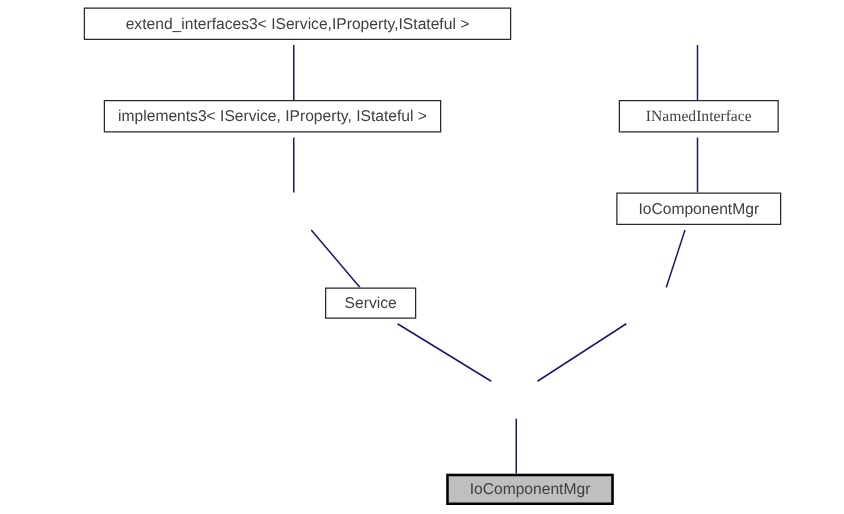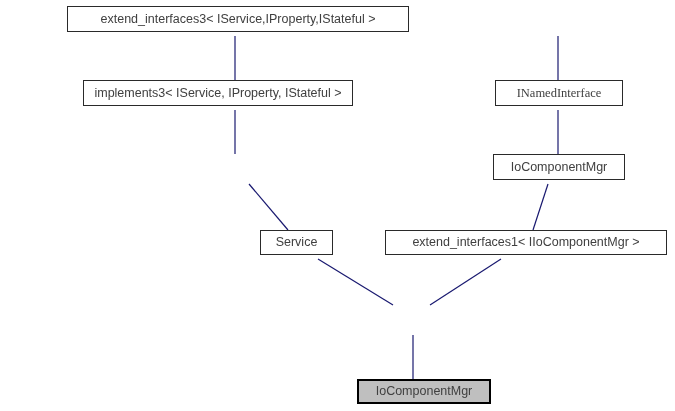--- a/index.html
+++ b/index.html
@@ -75,18 +75,17 @@
 
   <a class="node" style="left:83px;  top:80px;  width:270px; height:26px;">implements3&lt; IService, IProperty, IStateful &gt;</a>
 
   <a class="node" style="left:495px; top:80px;  width:128px; height:26px;font-family:Liberation Serif, serif;">INamedInterface</a>
 
 
   <a class="node" style="left:493px; top:154px; width:132px; height:26px;">IoComponentMgr</a>
 
   <a class="node" style="left:260px; top:230px; width:73px;  height:25px;">Service</a>
 
-  <a class="node" style="left:385px; top:230px; width:282px; height:25px;">extend_interfaces1&lt; IIoComponentMgr &gt;</a>
 
 
   <div class="node selected" style="left:345px; top:379px; width:134px; height:25px;margin-left:12px;">IoComponentMgr</div>
 
 </div>
 
 </body></html>

